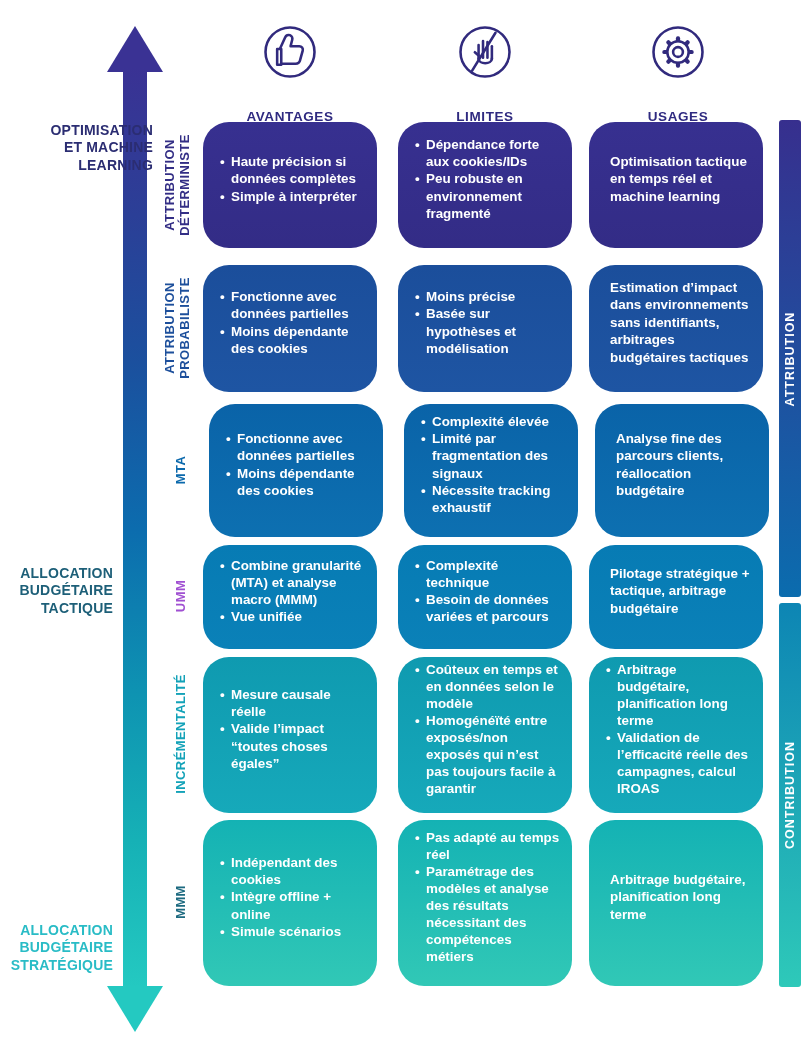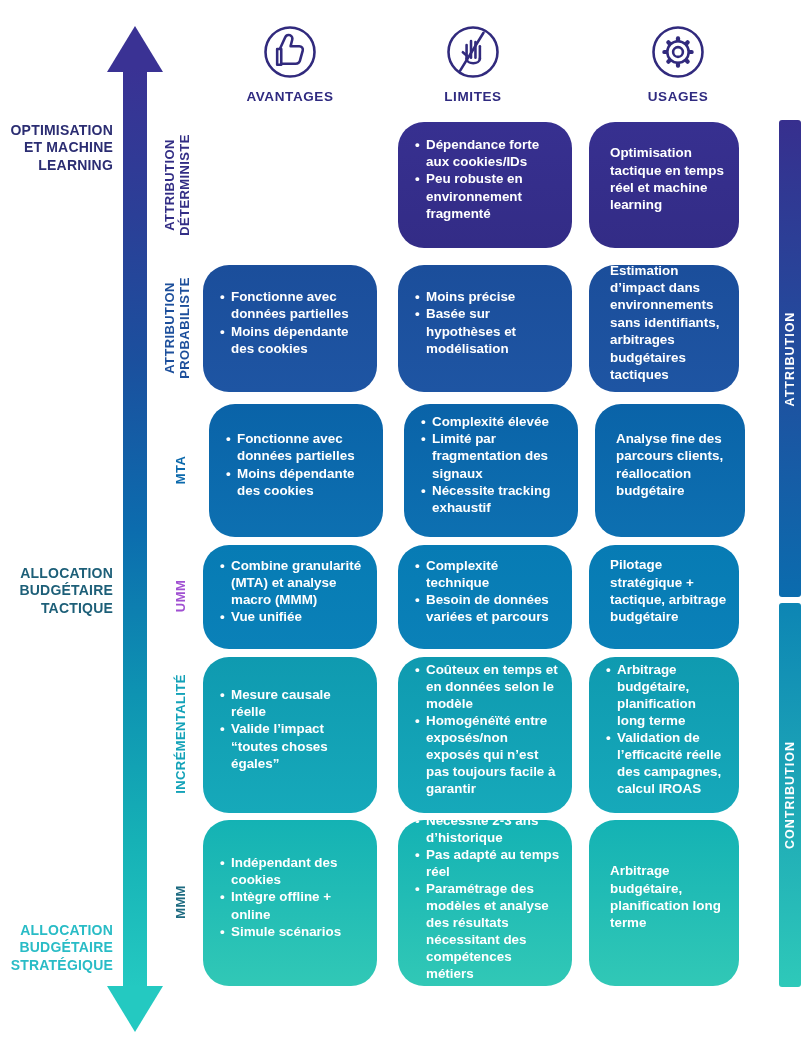--- a/index.html
+++ b/index.html
@@ -20,25 +20,25 @@
   .arrow-head-down{
     position:absolute;left:107px;top:986px;width:0;height:0;
     border-left:28px solid transparent;border-right:28px solid transparent;
     border-top:46px solid #24c9c1;
   }
   
   .axis-label{
     position:absolute;left:0;width:113px;text-align:right;
     font-weight:700;font-size:14px;line-height:1.24;white-space:pre-line;letter-spacing:.2px;
   }
-  .axis-top{top:122px;color:#2b2d72;}
+  .axis-top{top:122px;color:#2b2d72;padding-left:40px;}
   .axis-mid{top:565px;color:#1d5f78;}
   .axis-bottom{top:922px;color:#29bcc6;}
   
-  .col-header{position:absolute;top:24px;width:174px;display:flex;flex-direction:column;align-items:center;}
+  .col-header{position:absolute;top:24px;width:174px;display:flex;flex-direction:column;align-items:center;gap:20px;}
   .col-header svg{display:block;}
   .col-title{margin-top:9px;font-weight:700;font-size:13.5px;letter-spacing:.6px;color:#2f2a80;}
   
   .row-label{
     position:absolute;transform:translate(-50%,-50%) rotate(-90deg);
     font-weight:700;font-size:13px;letter-spacing:.4px;white-space:pre-line;
     text-align:center;line-height:1.18;transform-origin:center;
   }
   
   .box{
@@ -55,21 +55,21 @@
   .box p{margin:0;font-weight:600;font-size:13.4px;line-height:1.3;padding-left:4px;}
   .rc1{background:linear-gradient(to bottom,#373090,#332c86);}
   .rc2{background:linear-gradient(to bottom,#1b4e9b,#1e55a3);}
   .rc3{background:linear-gradient(to bottom,#0a63a8,#0d70b1);}
   .rc4{background:linear-gradient(to bottom,#077bb4,#0a81b8);}
   .rc5{background:linear-gradient(to bottom,#0f9ab0,#16a9ba);}
   .rc6{background:linear-gradient(to bottom,#14b2b4,#31c8b6);}
   
   .colA{left:203px;width:174px;}
   .colB{left:398px;width:174px;}
-  .colC{left:589px;width:150px;}
+  .colC{left:589px;width:174px;}
   
   .row1{top:122px;height:126px;}
   .row2{top:265px;height:127px;}
   .row3{top:404px;height:133px;margin-left:6px;}
   .row4{top:545px;height:104px;}
   .row5{top:657px;height:156px;}
   .row6{top:820px;height:166px;}
   
   .side-bar{
     position:absolute;left:779px;width:22px;border-radius:3px;
@@ -103,21 +103,21 @@
 
   <div class="col-header" style="left:203px">
     <svg width="56" height="56" viewBox="0 0 48 48" fill="none" stroke="#312a7d" stroke-width="2.2" stroke-linecap="round" stroke-linejoin="round">
       <circle cx="24" cy="24" r="21"></circle>
       <path d="M13 21.5 h3.5 V35 H13 z"></path>
       <path d="M16.5 34 h12.3 a4 4 0 0 0 3.9 -3.2 l2.2 -8 a3 3 0 0 0 -2.9 -3.8 h-7.5 l1.4 -5.5 a3.2 3.2 0 0 0 -6 -2.2 l-4.4 9.7"></path>
     </svg>
     <div class="col-title">AVANTAGES</div>
   </div>
 
-  <div class="col-header" style="left:386px">
+  <div class="col-header" style="left:398px">
     <svg width="56" height="56" viewBox="0 0 48 48" fill="none" stroke="#312a7d" stroke-width="2.2" stroke-linecap="round" stroke-linejoin="round">
       <circle cx="24" cy="24" r="21"></circle>
       <path d="M18.5 30 V18"></path>
       <path d="M22.3 29 V14.5"></path>
       <path d="M26.1 29 V15.5"></path>
       <path d="M29.9 30 V19"></path>
       <path d="M18.5 29.5 c0 5.5 11.4 5.5 11.4 0"></path>
       <path d="M18.5 27 l-3.2 -2.8"></path>
       <path d="M33 7.5 L13 40"></path>
     </svg>
@@ -145,20 +145,26 @@
 
   <div class="row-label" style="left:177px;top:185px;color:#332e85">ATTRIBUTION
 DÉTERMINISTE</div>
   <div class="row-label" style="left:177px;top:328px;color:#1d4f9b">ATTRIBUTION
 PROBABILISTE</div>
   <div class="row-label" style="left:181px;top:470px;color:#0b69ac">MTA</div>
   <div class="row-label" style="left:181px;top:596px;color:#a050d2">UMM</div>
   <div class="row-label" style="left:181px;top:734px;color:#13a2b8">INCRÉMENTALITÉ</div>
   <div class="row-label" style="left:181px;top:902px;color:#1d6a80">MMM</div>
 
+  <div class="box rc1 colA row1">
+    <ul>
+      <li>Haute précision si données complètes</li>
+      <li>Simple à interpréter</li>
+    </ul>
+  </div>
   <div class="box rc1 colB row1">
     <ul>
       <li>Dépendance forte aux cookies/IDs</li>
       <li>Peu robuste en environnement fragmenté</li>
     </ul>
   </div>
   <div class="box rc1 colC row1">
     <p>Optimisation tactique en temps réel et machine learning</p>
   </div>
 
@@ -232,21 +238,20 @@
 
   <div class="box rc6 colA row6">
     <ul>
       <li>Indépendant des cookies</li>
       <li>Intègre offline + online</li>
       <li>Simule scénarios</li>
     </ul>
   </div>
   <div class="box rc6 colB row6">
     <ul>
-      <li>Nécéssite 2-3 ans d’historique</li>
       <li>Pas adapté au temps réel</li>
       <li>Paramétrage des modèles et analyse des résultats nécessitant des compétences métiers</li>
     </ul>
   </div>
   <div class="box rc6 colC row6">
     <p>Arbitrage budgétaire, planification long terme</p>
   </div>
 
   <div class="side-bar bar-attr">
     <span>ATTRIBUTION</span>

